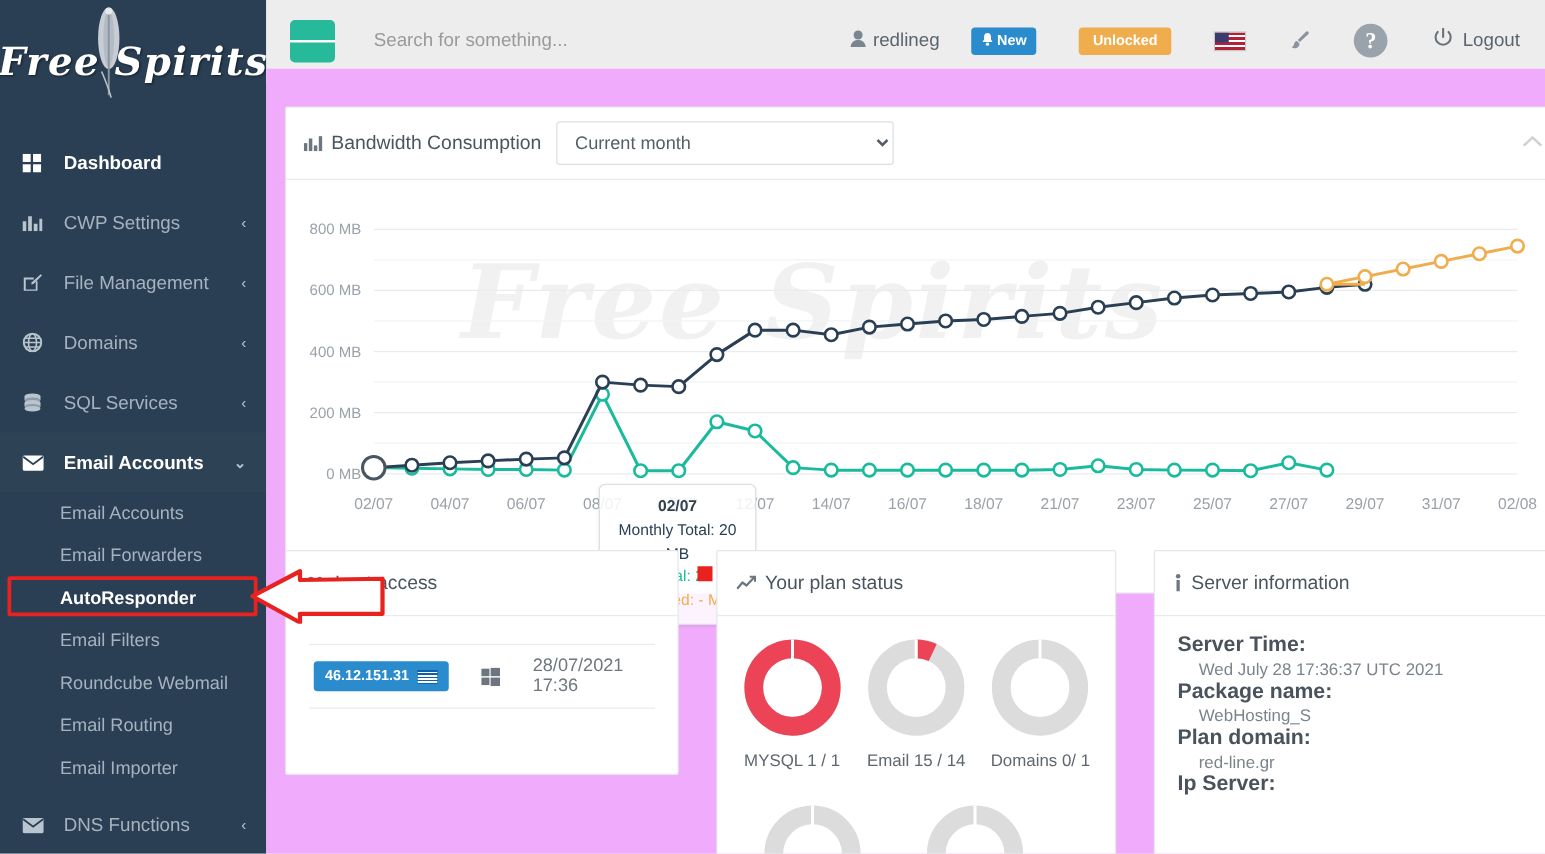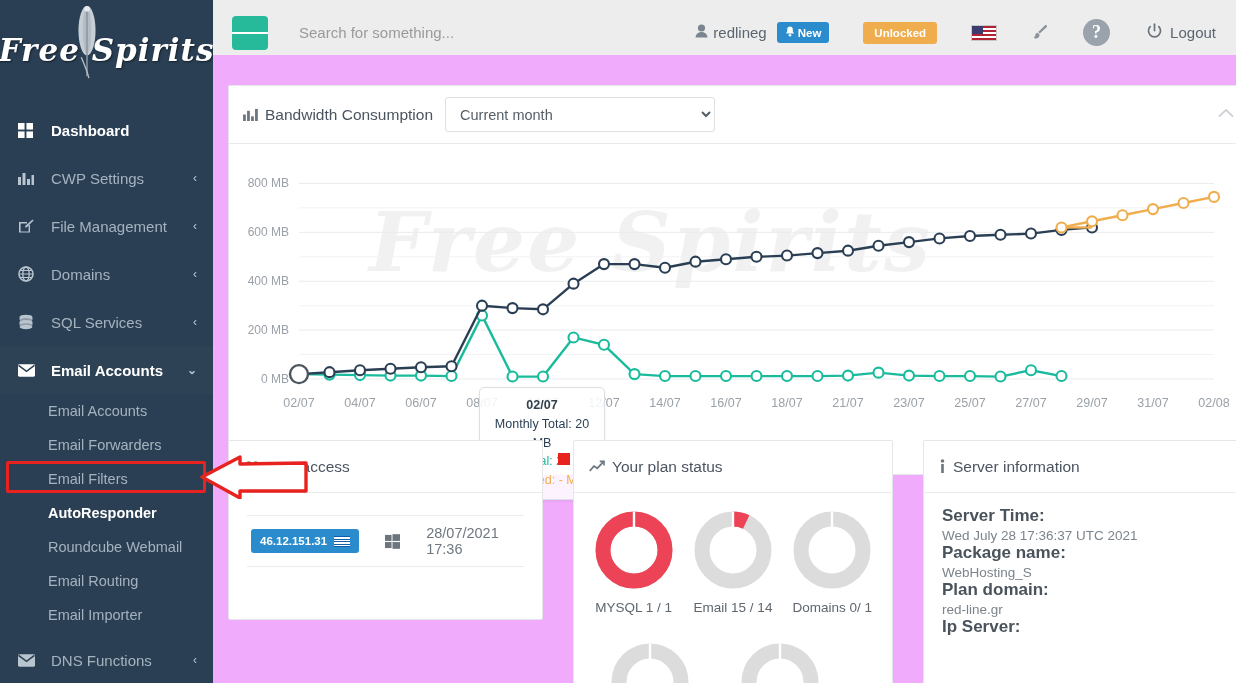--- a/index.html
+++ b/index.html
@@ -111,21 +111,21 @@
     font-family: "Liberation Sans", sans-serif;
   }
   .searchbox::placeholder { color: #9a9a9a; }
   .topright {
     margin-left: auto; margin-right: 16px;
     display: flex; align-items: center; gap: 0;
   }
   .user-chip {
     display: flex; align-items: center;
     color: #5b6570; font-size: 15px;
-    margin-right: 10px; cursor: pointer;
+    margin-right: 25px; cursor: pointer;
   }
   .user-chip .uico { margin-right: 5px; color:#7b858f; font-size:15px; }
   .badge-new {
     background: #2a8ccd; color: #fff;
     font-size: 11.5px; font-weight: bold;
     padding: 4px 8px; border-radius: 3px;
     display: flex; align-items: center; gap: 3px;
     cursor: pointer;
   }
   .badge-unlocked {
@@ -296,21 +296,21 @@
   .plan-body { padding: 18px 10px 0; }
   .donut-row { display:flex; justify-content:space-around; }
   .donut-cell { width: 100px; text-align:center; }
   .donut-cell .dlbl {
     margin-top: 7px; font-size: 13.5px; color: #5e666e; line-height:1.25;
   }
 
   .server-body { padding: 13px 18px 0; }
   .sv-k { font-size: 17px; font-weight: bold; color: #4a535c; }
   .sv-k:first-child { margin-top: 0; }
-  .sv-v { font-size: 13.5px; color: #7b848c; margin-top: 2px; }
+  .sv-v { font-size: 13.5px; color: #7b848c; margin-top: 2px; margin-left: 17px; }
 
   
   .arrow-anno { position:absolute; left:196px; top:455px; pointer-events:none; }
 </style>
 </head>
 <body>
 
 <div class="app">
 
   <div class="sidebar">
@@ -399,22 +399,22 @@
               <path d="M0.6 1 L9 7.4 L17.4 1" stroke="#2a3f54" stroke-width="1.6" fill="none"></path>
             </svg>
         </span>
         <span class="lbl">Email Accounts</span>
         <span class="caret">⌄</span>
       </div>
 
       <div class="sub">
         <div class="sub-item"><span>Email Accounts</span></div>
         <div class="sub-item"><span>Email Forwarders</span></div>
+        <div class="sub-item selected"><span>AutoResponder</span></div>
         <div class="sub-item"><span>Email Filters</span></div>
-        <div class="sub-item selected"><span>AutoResponder</span></div>
         <div class="sub-item"><span>Roundcube Webmail</span></div>
         <div class="sub-item"><span>Email Routing</span></div>
         <div class="sub-item"><span>Email Importer</span></div>
       </div>
 
       <div class="nav-item" style="margin-top:4px;">
         <span class="nic">
           <svg width="17" height="13" viewBox="0 0 18 13">
               <rect x="0" y="0" width="18" height="13" rx="1.5" fill="#b8c4ce"></rect>
               <path d="M0.6 1 L9 7.4 L17.4 1" stroke="#2a3f54" stroke-width="1.6" fill="none"></path>

